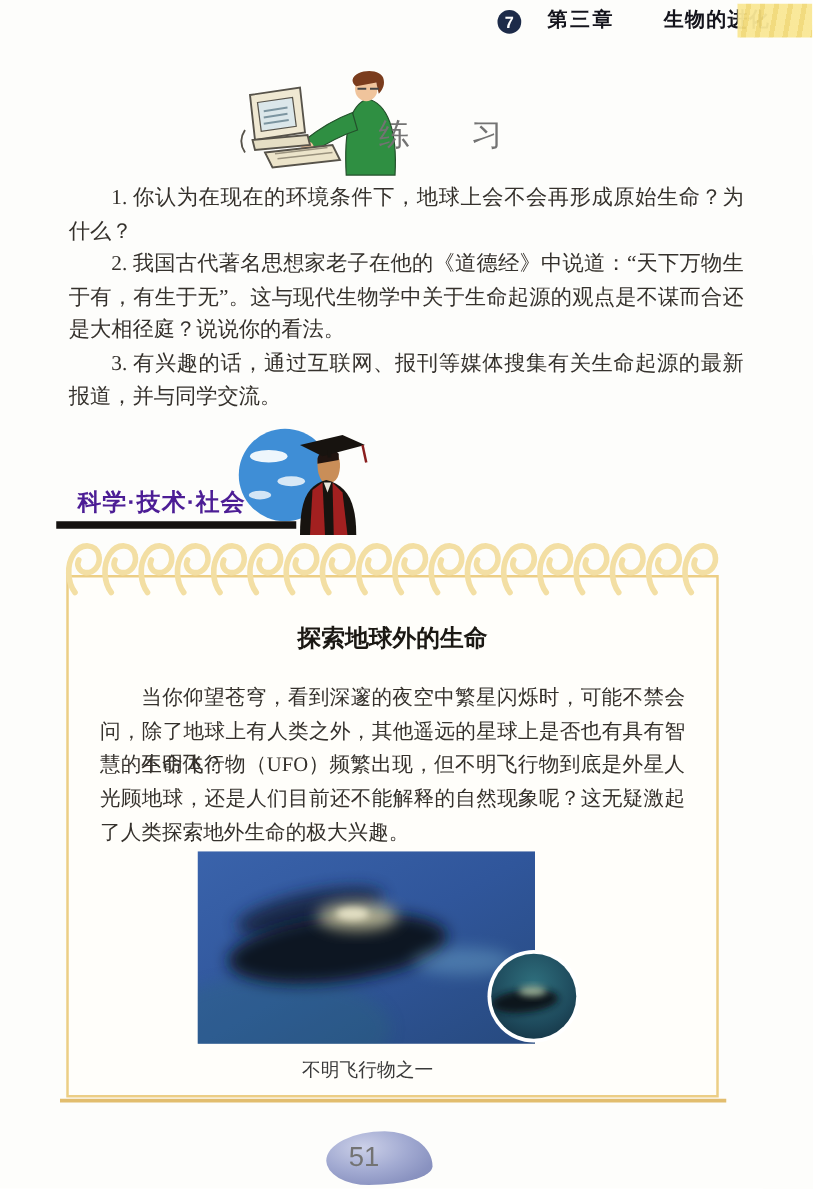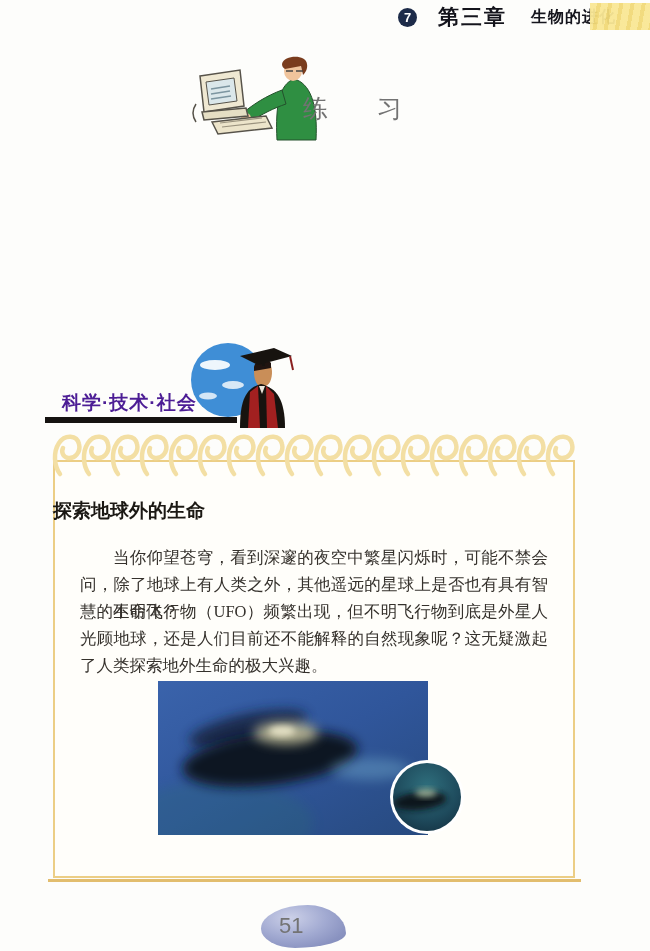--- a/index.html
+++ b/index.html
@@ -3,21 +3,21 @@
 <meta charset="utf-8">
 <style>
   html,body{margin:0;padding:0;background:#ffffff;}
   #page{position:relative;width:650px;height:951px;background:#fdfdfb;overflow:hidden;
         font-family:"Liberation Serif","DejaVu Serif",serif;color:#2e2b28;}
   .abs{position:absolute;}
 
   
   .hdr-badge{left:398px;top:8px;width:19px;height:19px;border-radius:50%;background:#1d2b49;
              color:#fff;font:bold 13px/19px "Liberation Sans",sans-serif;text-align:center;}
-  .hdr-chapter{left:438px;top:7px;font-weight:bold;font-size:21px;line-height:20px;
+  .hdr-chapter{left:438px;top:7px;font-weight:bold;font-size:16px;line-height:20px;
                font-family:"Liberation Sans",sans-serif;color:#14141c;letter-spacing:2px;}
   .hdr-title{left:531px;top:7px;font-weight:bold;font-size:16px;line-height:20px;
              font-family:"Liberation Sans",sans-serif;color:#14141c;letter-spacing:1px;}
   .hdr-deco{left:590px;top:3px;width:60px;height:27px;
             background:repeating-linear-gradient(100deg,#f9e795 0 7px,#f1d978 7px 11px);opacity:.95;}
 
   
   .ex-illus{left:182px;top:52px;width:180px;height:92px;}
   .ex-title{left:303px;top:93px;font-size:25px;line-height:32px;letter-spacing:12px;color:#737373;}
   .questions{left:55px;top:145px;width:540px;font-size:17px;line-height:26.5px;
@@ -27,21 +27,21 @@
   
   .grad-illus{left:170px;top:340px;width:130px;height:88px;}
   .sts-label{left:62px;top:390px;font-weight:bold;font-size:19px;line-height:26px;
              font-family:"Liberation Sans",sans-serif;color:#4c1d95;letter-spacing:1px;}
   .sts-bar{left:45px;top:417px;width:192px;height:6px;background:#151210;}
 
   
   .panel{left:53px;top:460px;width:522px;height:418px;border:2px solid #ecce85;
          background:#fffefa;box-sizing:border-box;}
   .spiral{left:51px;top:430px;width:526px;height:48px;}
-  .nb-title{left:53px;top:498px;width:522px;text-align:left;font-weight:bold;font-size:19px;
+  .nb-title{left:53px;top:498px;width:522px;text-align:center;font-weight:bold;font-size:19px;
             font-family:"Liberation Sans",sans-serif;color:#1b1813;margin:0;}
   .nb-para{width:468px;left:80px;font-size:16.5px;line-height:27px;text-indent:2em;
            text-align:justify;color:#35312c;margin:0;}
   .nb-p0{top:544px;}
   .nb-p1{top:598px;}
   .ufo-photo{left:158px;top:681px;width:312px;height:160px;}
   .ufo-caption{left:160px;top:847px;width:268px;text-align:center;font-size:15px;color:#3a3a3a;}
   .bottom-rule{left:48px;top:879px;width:533px;height:3px;background:#e2bd6e;}
 
   
@@ -72,20 +72,25 @@
     <path d="M18 24 L58 18 L62 54 L22 60 Z" fill="#efe8d2" stroke="#57534a" stroke-width="1.5"></path>
     <path d="M24 30 L52 26 L55 49 L27 53 Z" fill="#dbe7ea" stroke="#57534a" stroke-width="1"></path>
     <path d="M29 37 L48 34 M29 42 L48 39 M29 47 L49 44" stroke="#7c95a0" stroke-width="1.5" fill="none"></path>
     <path d="M20 60 L64 56 L66 64 L22 68 Z" fill="#e5dec4" stroke="#57534a" stroke-width="1.5"></path>
     <path d="M30 70 L84 64 L90 76 L36 82 Z" fill="#ece4ca" stroke="#57534a" stroke-width="1.5"></path>
     <path d="M38 71 L80 66 M40 75 L84 70" stroke="#9a927e" stroke-width="1.2" fill="none"></path>
     <path d="M14 52 C10 58 10 64 14 70" stroke="#57534a" stroke-width="1.5" fill="none"></path>
   </svg>
   <h2 class="abs ex-title" style="margin:0;font-weight:normal">练　习</h2>
 
+  <div class="abs questions">
+    <p>1. 你认为在现在的环境条件下，地球上会不会再形成原始生命？为什么？</p>
+    <p>2. 我国古代著名思想家老子在他的《道德经》中说道：“天下万物生于有，有生于无”。这与现代生物学中关于生命起源的观点是不谋而合还是大相径庭？说说你的看法。</p>
+    <p>3. 有兴趣的话，通过互联网、报刊等媒体搜集有关生命起源的最新报道，并与同学交流。</p>
+  </div>
 
   <svg class="abs grad-illus" viewBox="0 0 130 88">
     <circle cx="58" cy="40" r="37" fill="#3f8ed6"></circle>
     <ellipse cx="45" cy="25" rx="15" ry="5" fill="#eef6fc"></ellipse>
     <ellipse cx="63" cy="45" rx="11" ry="4" fill="#e8f2fa" opacity=".9"></ellipse>
     <ellipse cx="38" cy="56" rx="9" ry="3.5" fill="#eef6fc" opacity=".85"></ellipse>
     <path d="M84 30 C84 22 92 18 98 22 C103 25 103 36 100 42 C97 48 88 48 86 42 C84 38 84 34 84 30 Z" fill="#c98e58"></path>
     <path d="M84 27 C85 20 96 17 101 23 L101 28 L84 31 Z" fill="#201410"></path>
     <polygon points="70,16 104,8 122,16 88,25" fill="#17130f"></polygon>
     <rect x="92" y="20" width="3" height="6" fill="#17130f"></rect>
@@ -161,19 +166,20 @@
       <ellipse cx="124" cy="50" rx="13" ry="5" fill="#ece8cc" opacity=".9" filter="url(#b3)"></ellipse>
       <ellipse cx="212" cy="88" rx="40" ry="11" fill="#8fd0e6" opacity=".3" filter="url(#b6)"></ellipse>
     </g>
     <circle cx="269" cy="116" r="37" fill="#ffffff"></circle>
     <circle cx="269" cy="116" r="34" fill="url(#inG)"></circle>
     <g clip-path="url(#insetClip)">
       <ellipse cx="262" cy="120" rx="27" ry="9" fill="#0a161c" filter="url(#b3)" transform="rotate(-6 262 120)"></ellipse>
       <ellipse cx="268" cy="112" rx="11" ry="4" fill="#b9cfae" opacity=".8" filter="url(#b3)"></ellipse>
     </g>
   </svg>
+  <div class="abs ufo-caption">不明飞行物之一</div>
 
   <div class="abs bottom-rule"></div>
 
   <div class="abs blob"></div>
   <div class="abs page-num">51</div>
 
 </div>
 
 </body></html>

